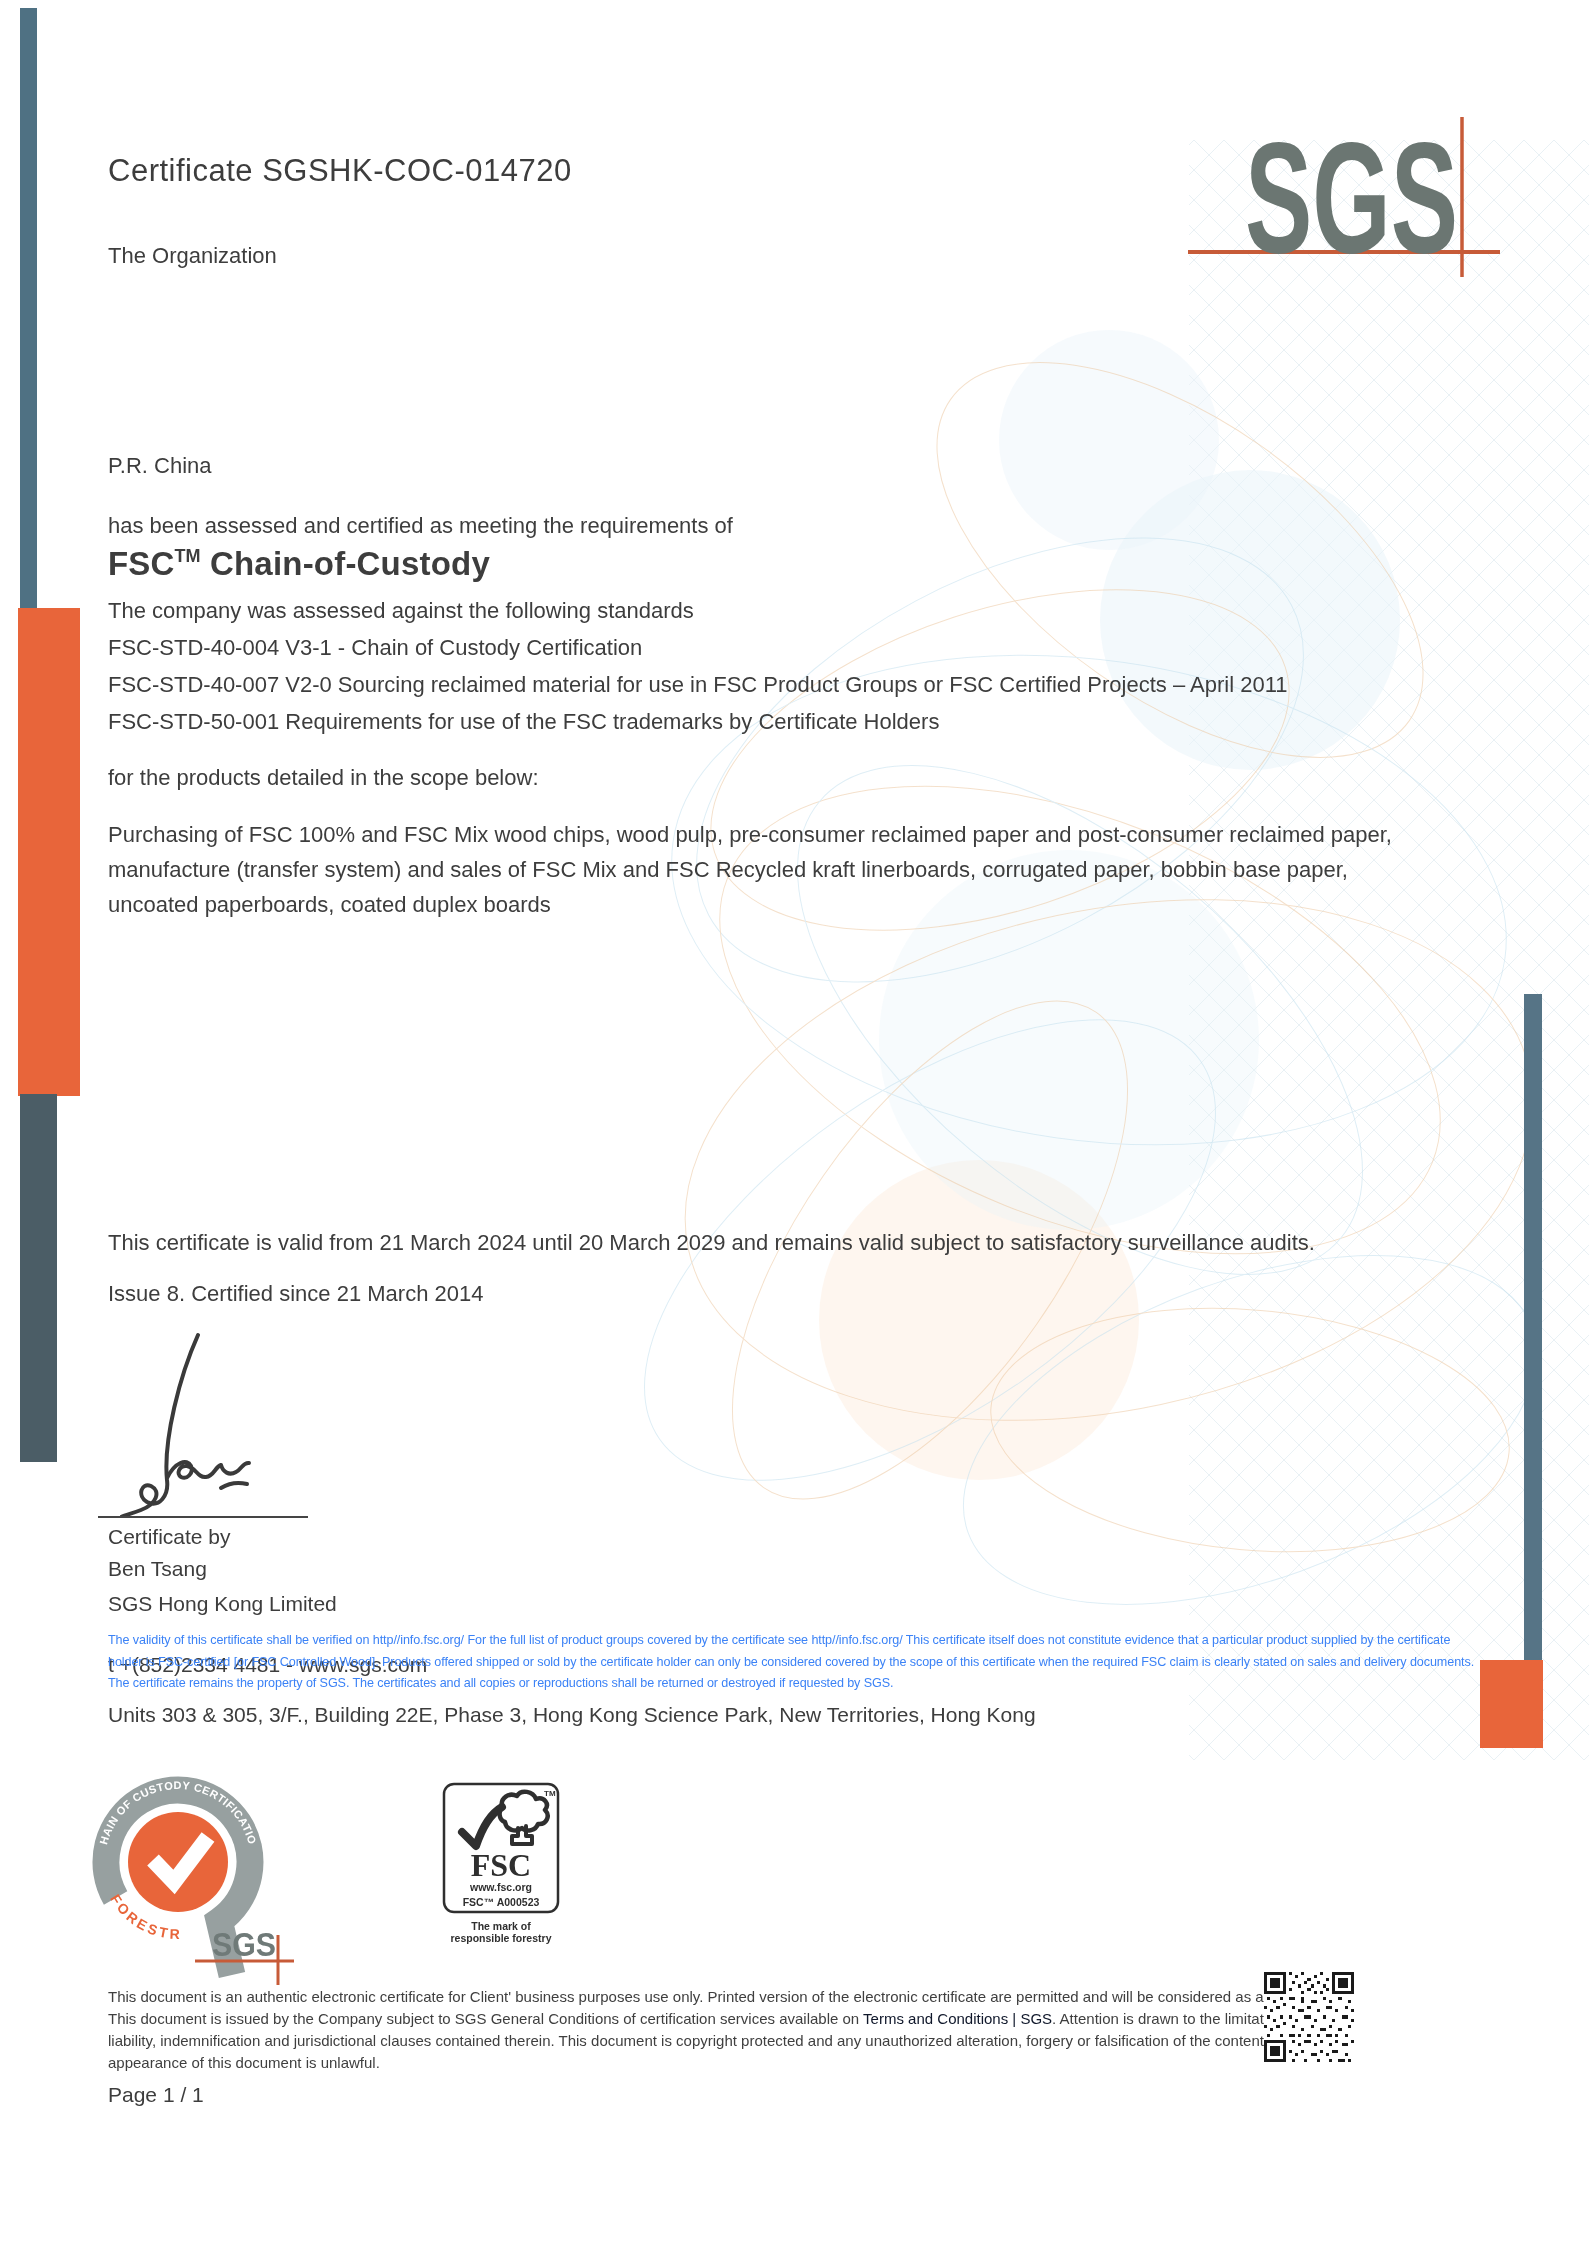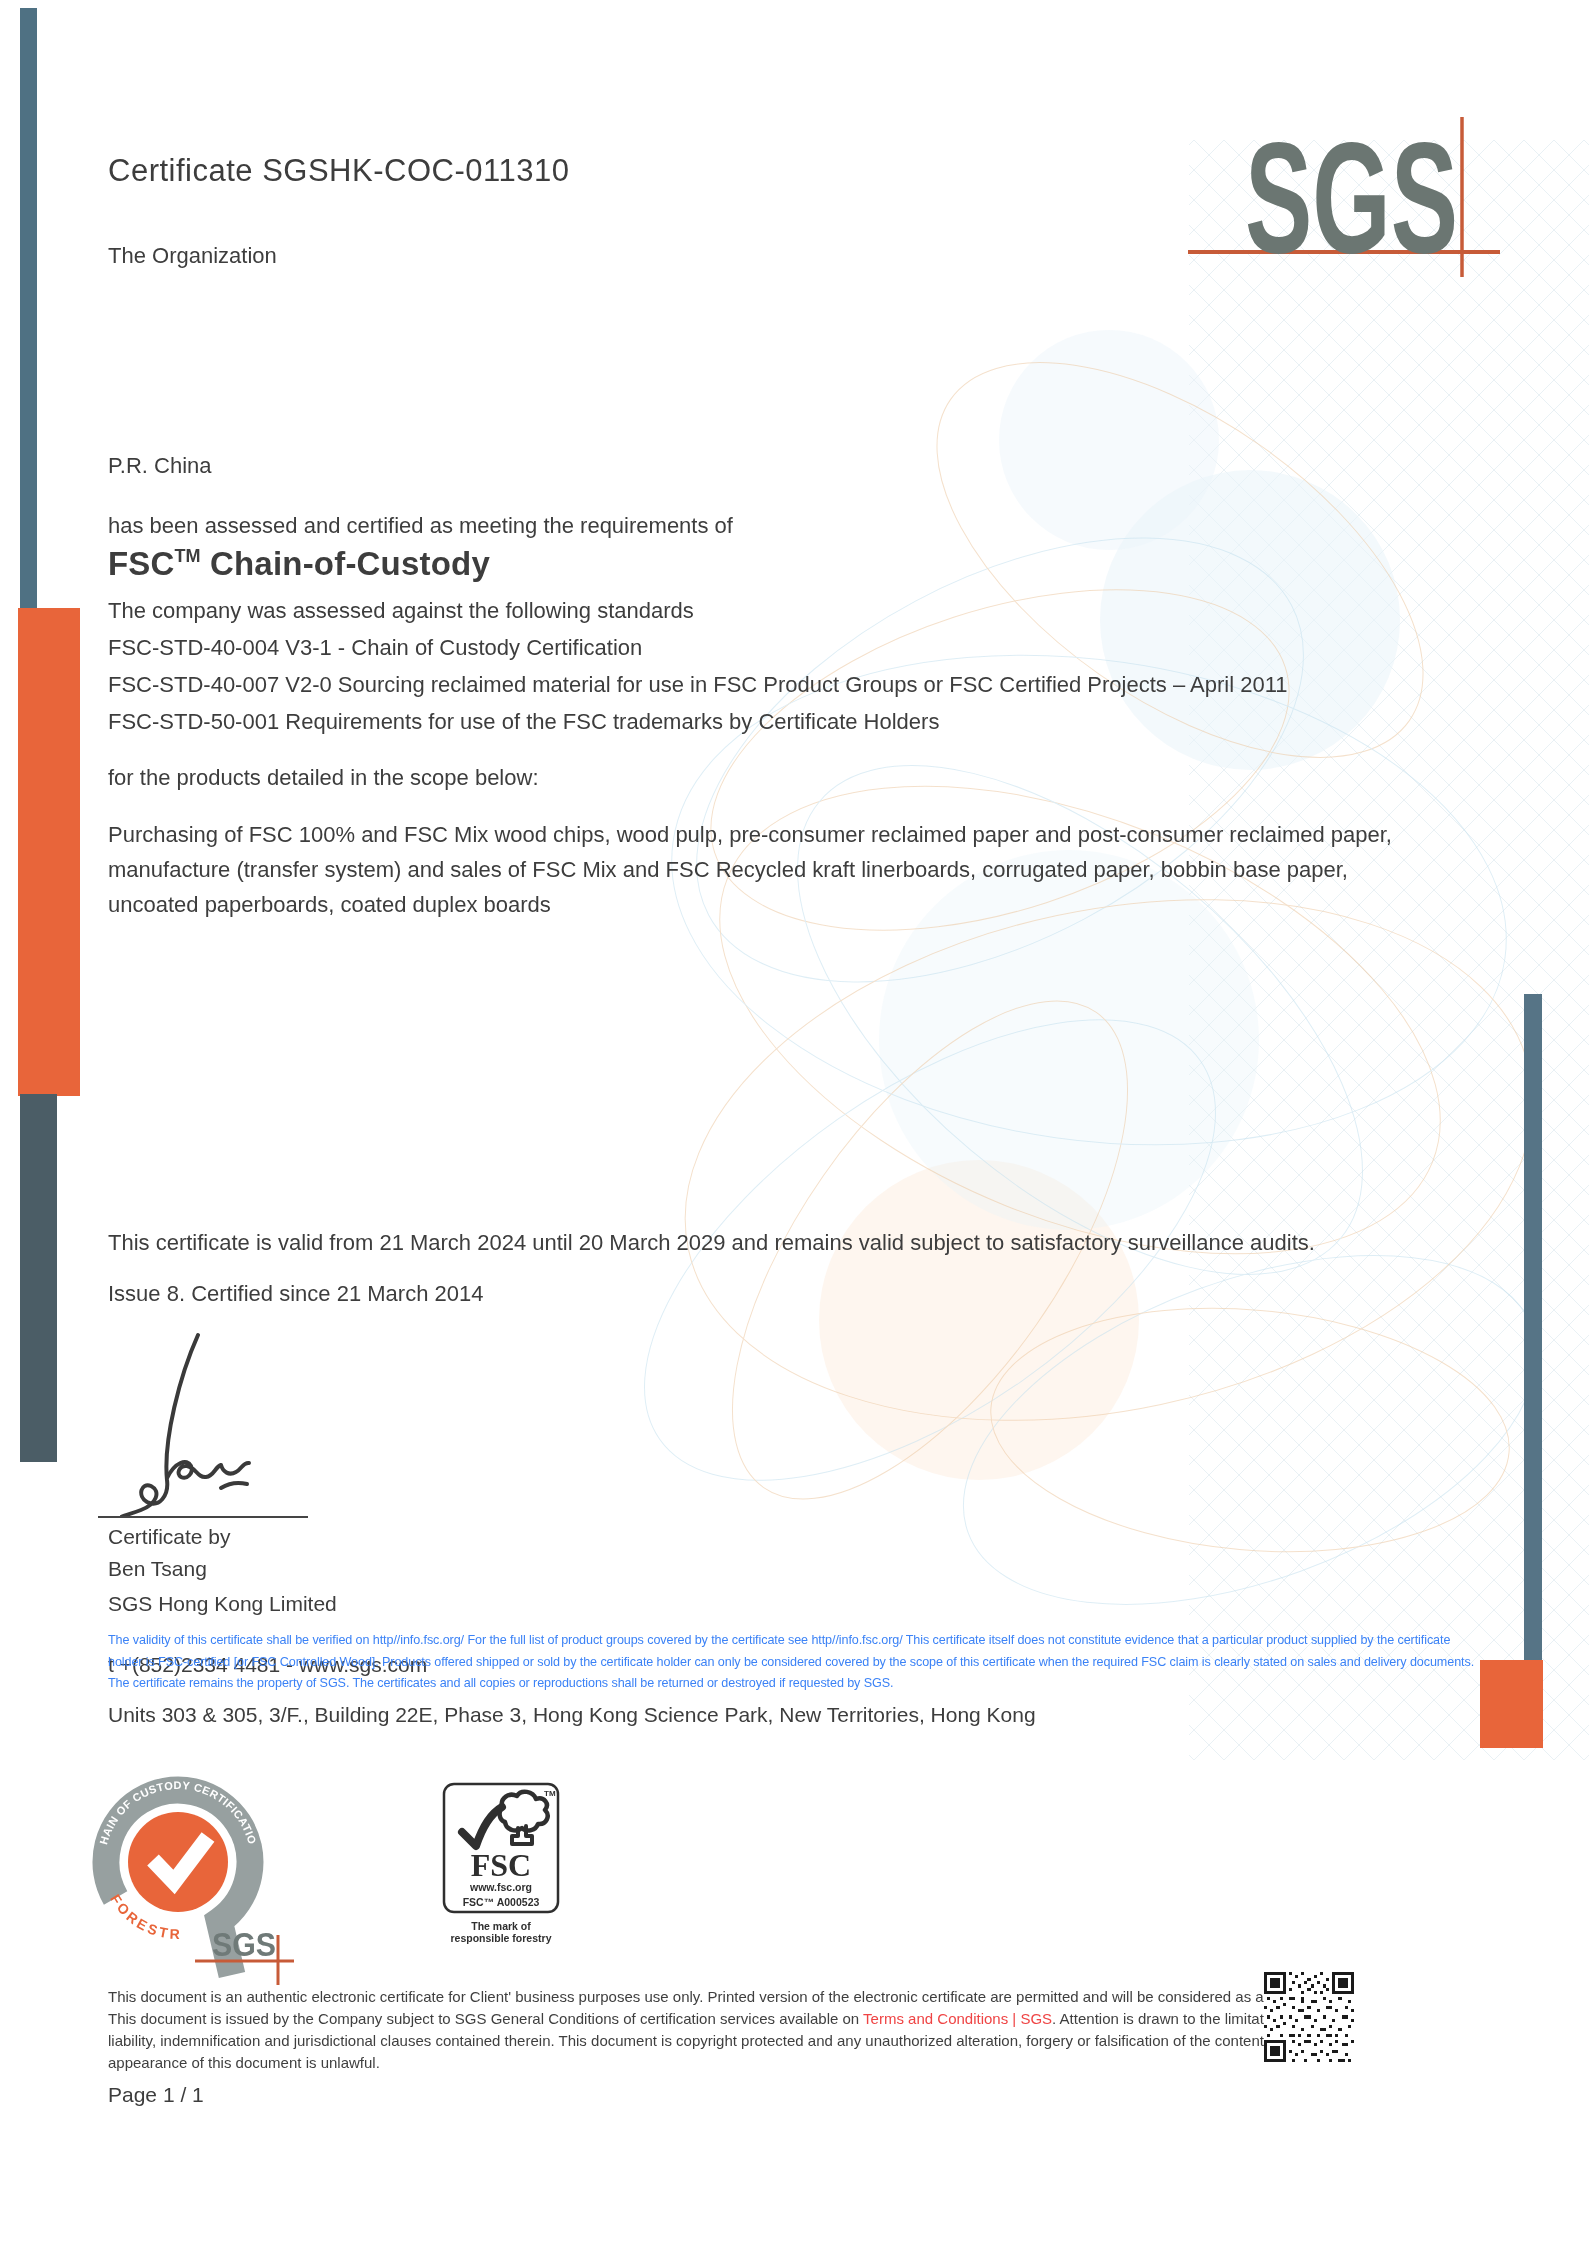--- a/index.html
+++ b/index.html
@@ -33,21 +33,21 @@
   .validity{top:1229px;}
   .issue{top:1280px;}
   .sig-rule{left:98px;top:1516px;width:210px;height:2px;background:#454545;}
   .authorised{top:1524px;font-size:21px;}
   .signatory{top:1556px;font-size:21px;}
   .company{top:1591px;font-size:21px;}
   .address{top:1702px;font-size:21px;}
   .contact{top:1652px;font-size:21px;}
   .fineprint{top:1630px;width:1370px;font-size:12.6px;line-height:1.72;letter-spacing:-0.1px;color:#3b82f6;}
   .disclaimer{top:1986px;width:1200px;font-size:15px;line-height:1.46;color:#3f3f3f;}
-  .disclaimer .link{color:#ef4444;}
+  .disclaimer .link{color:#0f172a;}
   .pagenum{top:2082px;font-size:21px;}
   .watermark{left:549px;top:140px;z-index:0;}
   .fg{z-index:1;}
 </style>
 </head>
 <body>
 
 <div class="page">
 
   <svg class="abs watermark" width="1040" height="1620" viewBox="0 0 1040 1620">
@@ -81,21 +81,21 @@
   <div class="bar bar-dark-left fg"></div>
   <div class="bar bar-slate-right fg"></div>
   <div class="bar bar-orange-right fg"></div>
 
   <svg class="abs fg" style="left:1180px;top:95px" width="325" height="200" viewBox="0 0 325 200">
     <line x1="282" y1="22" x2="282" y2="182" stroke="#c75b38" stroke-width="3.5"></line>
     <line x1="8" y1="157" x2="320" y2="157" stroke="#c75b38" stroke-width="4"></line>
     <text x="65" y="157" font-size="158" font-weight="bold" fill="#6b7672" textLength="213" lengthAdjust="spacingAndGlyphs">SGS</text>
   </svg>
 
-  <div class="txt cert-number fg">Certificate SGSHK-COC-011310</div>
+  <div class="txt cert-number fg">Certificate SGSHK-COC-014720</div>
   <div class="txt org-label fg">The Organization</div>
   <div class="txt country fg">P.R. China</div>
   <div class="txt assessed fg">has been assessed and certified as meeting the requirements of</div>
 
   <div class="txt heading fg"><span>FSC</span><span class="sup">TM</span><span> Chain-of-Custody</span></div>
 
   <div class="txt standards-intro fg">The company was assessed against the following standards</div>
   <div class="txt std0 fg">FSC-STD-40-004 V3-1 - Chain of Custody Certification</div>
   <div class="txt std1 fg">FSC-STD-40-007 V2-0 Sourcing reclaimed material for use in FSC Product Groups or FSC Certified Projects – April 2011</div>
   <div class="txt std2 fg">FSC-STD-50-001 Requirements for use of the FSC trademarks by Certificate Holders</div>

